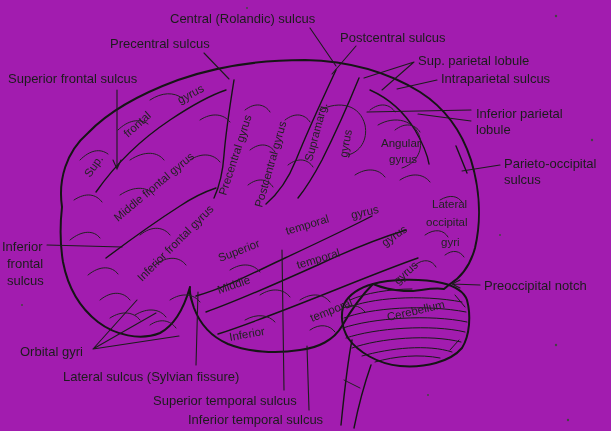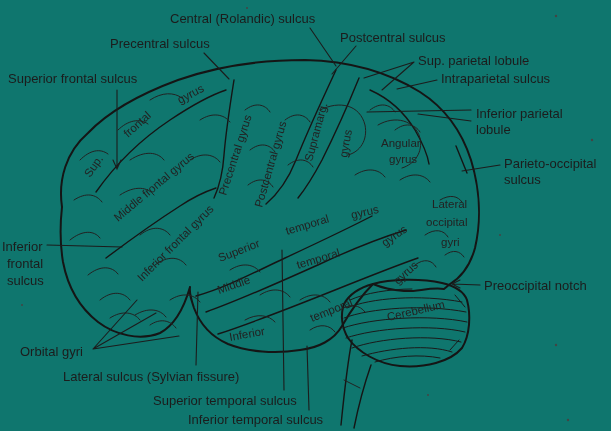--- a/index.html
+++ b/index.html
@@ -1,19 +1,19 @@
 <!DOCTYPE html>
 <html><head>
 <meta charset="utf-8">
 <style>
   html,body{margin:0;padding:0;background:#ffffff;}
   #stage{
     position:relative;
     width:611px;height:431px;
-    background:#0f766e;
+    background:#a21caf;
     overflow:hidden;
     font-family:"Liberation Sans", sans-serif;
   }
   svg{display:block;}
   text{
     font-family:"Liberation Sans", sans-serif;
     fill:#1c1c1c;
   }
   .ext-label{font-size:13px;}
   .int-label{font-size:11.5px;fill:#222;}

